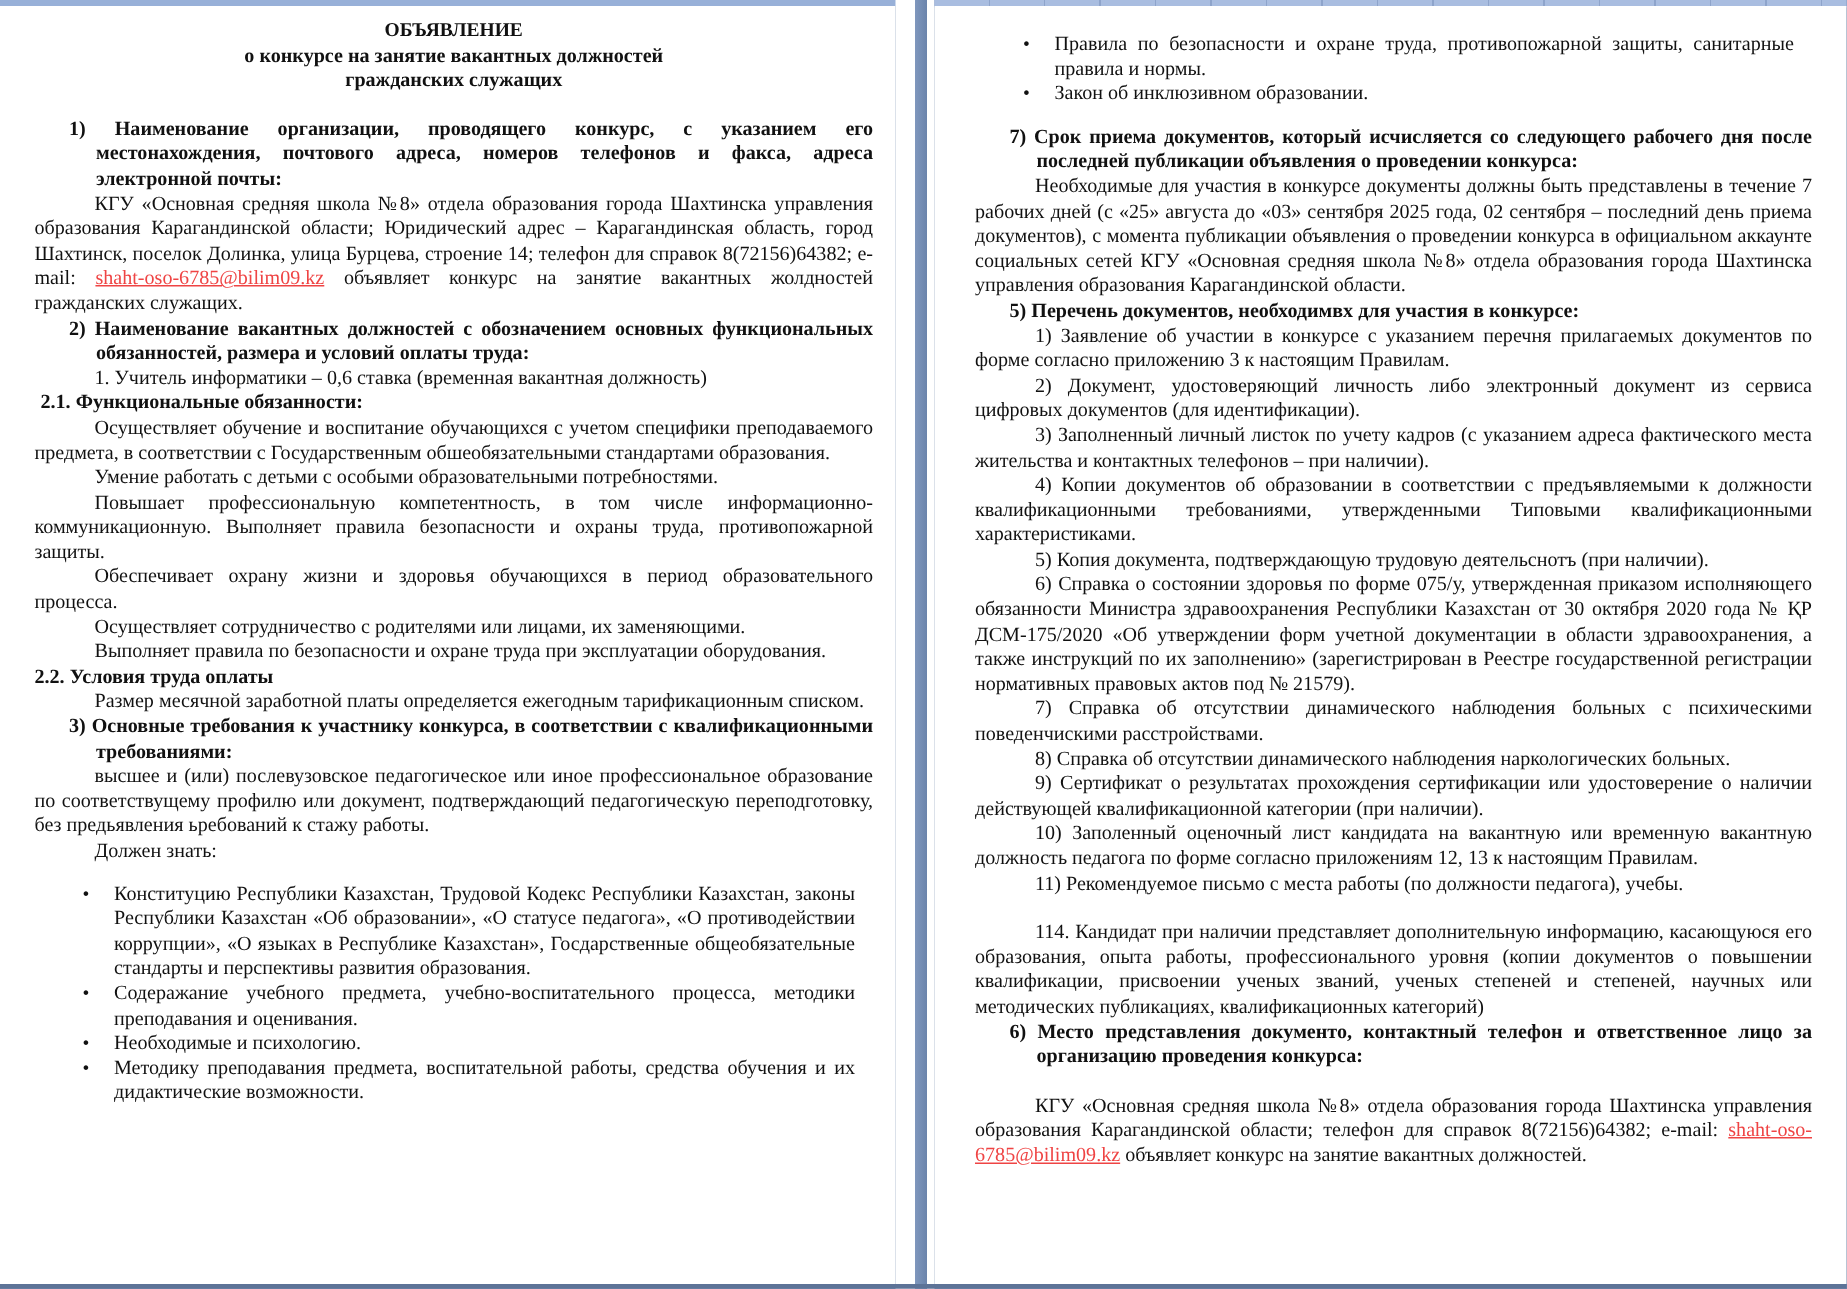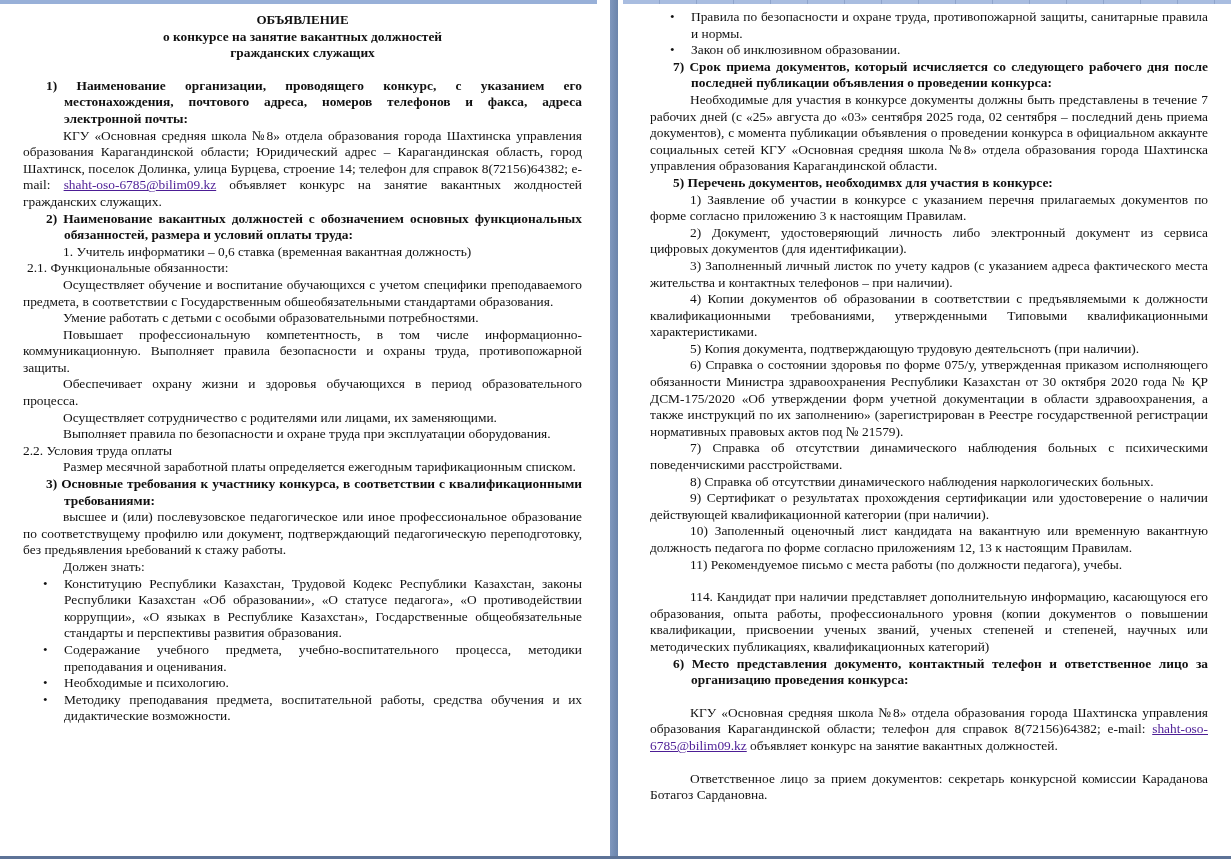--- a/index.html
+++ b/index.html
@@ -32,25 +32,25 @@
     position: absolute; top: 0; left: 623px; right: 0; height: 5px;
     background: repeating-linear-gradient(to right, #a9bde0 0, #a9bde0 36px, #8ea4cb 36px, #8ea4cb 37px);
   }
   .bottom-bar { position: absolute; left: 0; right: 0; bottom: 0; height: 3px; background: #5d7397; }
   p { margin: 0; text-align: justify; }
   .ind { text-indent: 40px; }
   .center { text-align: center; }
   .title { font-weight: bold; font-size: 13px; }
   .subtitle { font-weight: bold; }
   .sec { font-weight: bold; padding-left: 41px; text-indent: -18px; text-align: justify; }
-  .subsec { font-weight: normal; }
-  ul { margin: 0; padding-left: 41px; list-style: none; }
+  .subsec { font-weight: bold; }
+  ul { margin: 12px; padding-left: 41px; list-style: none; }
   li { position: relative; text-align: justify; }
   li::before { content: "•"; position: absolute; left: -21px; font-size: 13px; }
-  a { color: #4c1d95; text-decoration: underline; }
+  a { color: #ef4444; text-decoration: underline; }
   .gap { height: 16px; }
 </style>
 </head>
 <body>
 
 <div class="ruler-top"></div>
 
 <div class="page page-left">
   <p class="center title">ОБЪЯВЛЕНИЕ</p>
   <p class="center subtitle">о конкурсе на занятие вакантных должностей</p>
@@ -109,16 +109,15 @@
   <p class="ind">9) Сертификат о результатах прохождения сертификации или удостоверение о наличии действующей квалификационной категории (при наличии).</p>
   <p class="ind">10) Заполенный оценочный лист кандидата на вакантную или временную вакантную должность педагога по форме согласно приложениям 12, 13 к настоящим Правилам.</p>
   <p class="ind">11) Рекомендуемое письмо с места работы (по должности педагога), учебы.</p>
   <div class="gap"></div>
   <p class="ind">114. Кандидат при наличии представляет дополнительную информацию, касающуюся его образования, опыта работы, профессионального уровня (копии документов о повышении квалификации, присвоении ученых званий, ученых степеней и степеней, научных или методических публикациях, квалификационных категорий)</p>
 
   <p class="sec">6) Место представления документо, контактный телефон и ответственное лицо за организацию проведения конкурса:</p>
   <div class="gap"></div>
   <p class="ind"><span>КГУ «Основная средняя школа №8» отдела образования города Шахтинска управления образования Карагандинской области; телефон для справок 8(72156)64382; e-mail: </span><a>shaht-oso-6785@bilim09.kz</a><span>  объявляет конкурс на занятие вакантных должностей.</span></p>
   <div class="gap"></div>
-  <p class="ind">Ответственное лицо за прием документов: секретарь конкурсной комиссии Караданова Ботагоз Сардановна.</p>
 </div>
 
 <div class="bottom-bar"></div>
 
 </body></html>

